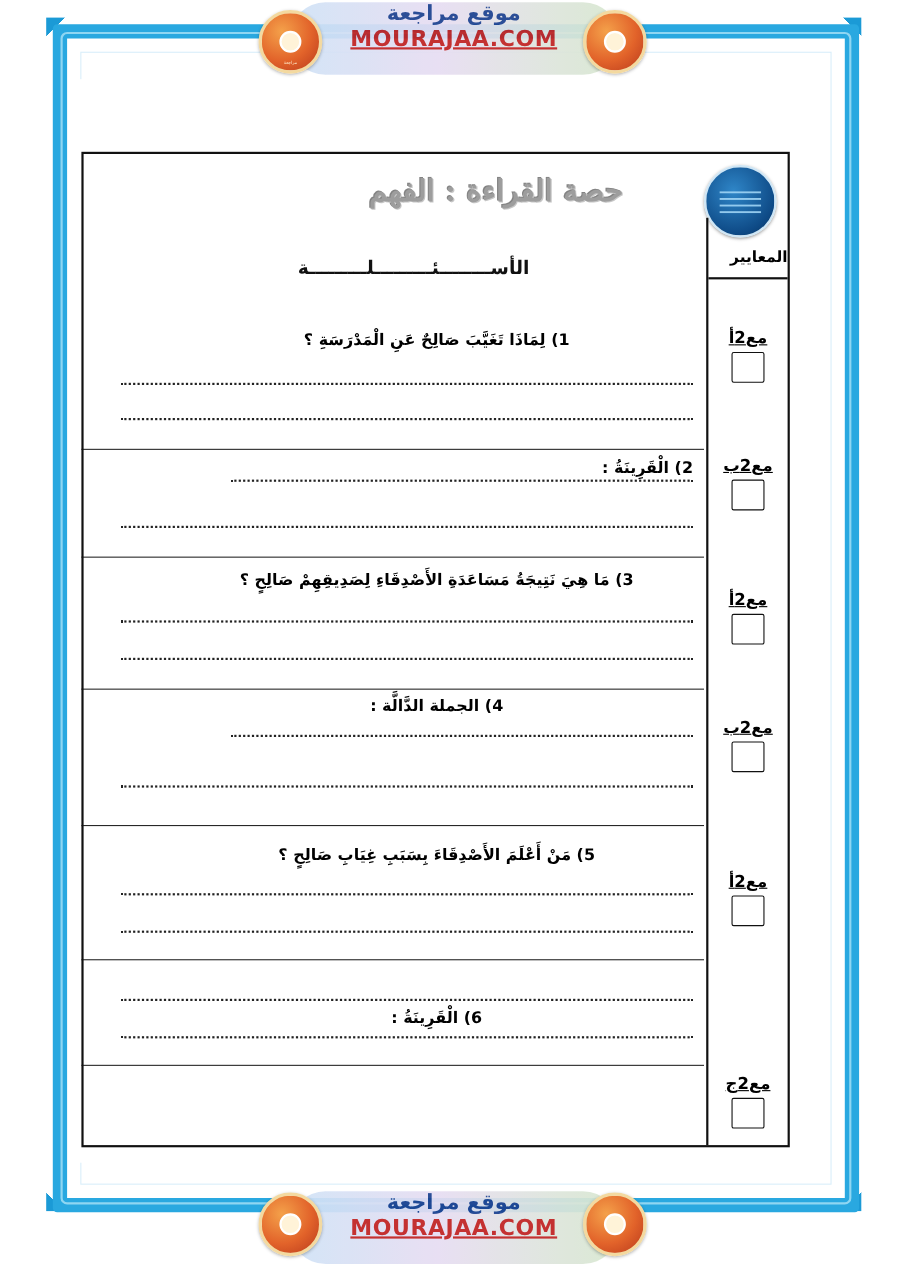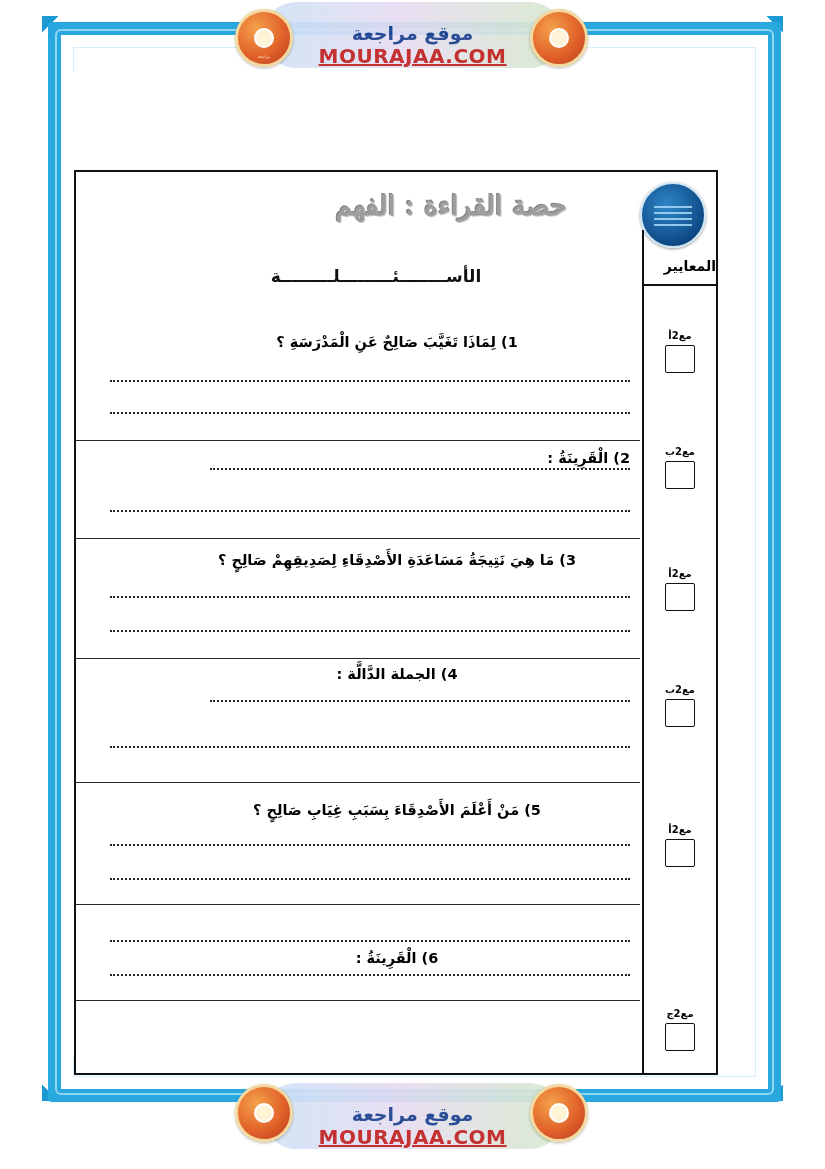--- a/index.html
+++ b/index.html
@@ -57,21 +57,21 @@
      linear-gradient(315deg,#1b9ad6 0 12px,transparent 12px);}
 
   
   .banner{
     position:absolute;
     left:50%;transform:translateX(-50%);
     width:300px;height:66px;
     border-radius:33px;
     background:linear-gradient(90deg,#cfe3f7 0%,#e7ddf2 45%,#d8e9cf 100%);
     opacity:.92;
-    display:flex;flex-direction:column;align-items:center;justify-content:flex-end;
+    display:flex;flex-direction:column;align-items:center;justify-content:flex-start;
     z-index:40;
   }
   .banner.top{top:2px;}
   .banner.bottom{bottom:20px;}
   .banner .l1{
     font-size:19px;color:#1a3f8f;font-weight:bold;direction:rtl;line-height:1.1;
   }
   .banner .l2{
     font-size:20px;color:#c02020;font-weight:bold;letter-spacing:.5px;
     text-decoration:underline;line-height:1.2;
@@ -118,21 +118,20 @@
   }
   .head-row2{display:flex;align-items:flex-end;font-size:12.5px;}
   .lbl{white-space:nowrap;}
 
   .box{
     position:absolute;
     left:12px;top:66px;width:644px;height:905px;
     border:2px solid #111;
     box-sizing:border-box;
     background:#fff;
-    margin-top:32px;
   }
   
   .crit-sep{
     position:absolute;right:72px;top:58px;bottom:0;width:2px;background:#111;
   }
   .crit-head{
     position:absolute;right:0;top:86px;width:72px;text-align:right;
     font-size:14px;font-weight:bold;direction:rtl;
   }
   .crit-headline{
@@ -182,21 +181,21 @@
     text-align:right;
     line-height:1.5;
   }
   .answer-line{
     position:absolute;right:86px;width:520px;height:0;
     border-top:2px dotted #222;
   }
   .crit{
     position:absolute;right:4px;width:64px;text-align:center;direction:rtl;
   }
-  .crit .txt{font-size:10px;font-weight:bold;color:#000;}
+  .crit .txt{font-size:15px;font-weight:bold;color:#000;text-decoration:underline;}
   .crit .bx{
     width:28px;height:26px;border:1.6px solid #111;margin:4px auto 0 auto;
     background:#fff;border-radius:2px;
   }
   .hr-sep{
     position:absolute;right:76px;width:566px;height:1px;background:#111;opacity:.9;
   }
 </style>
 </head>
 <body>

